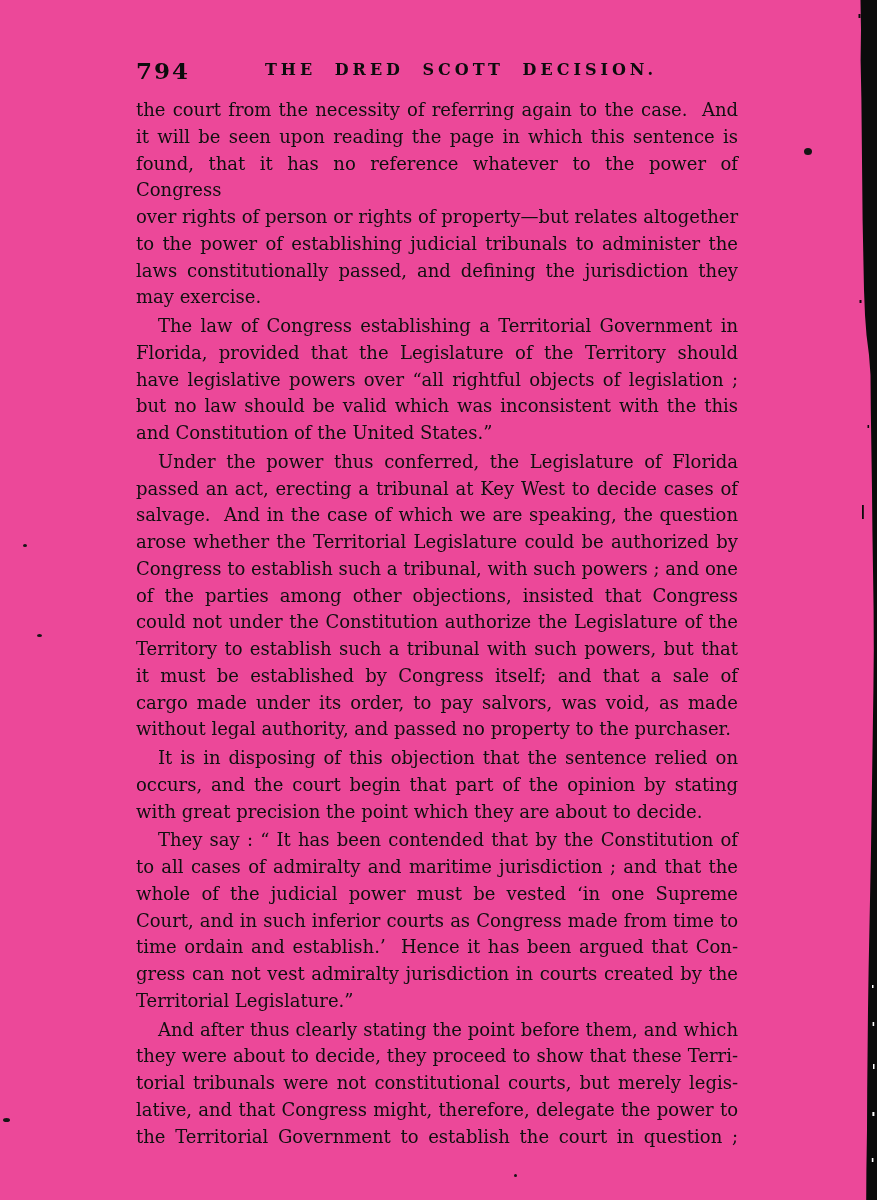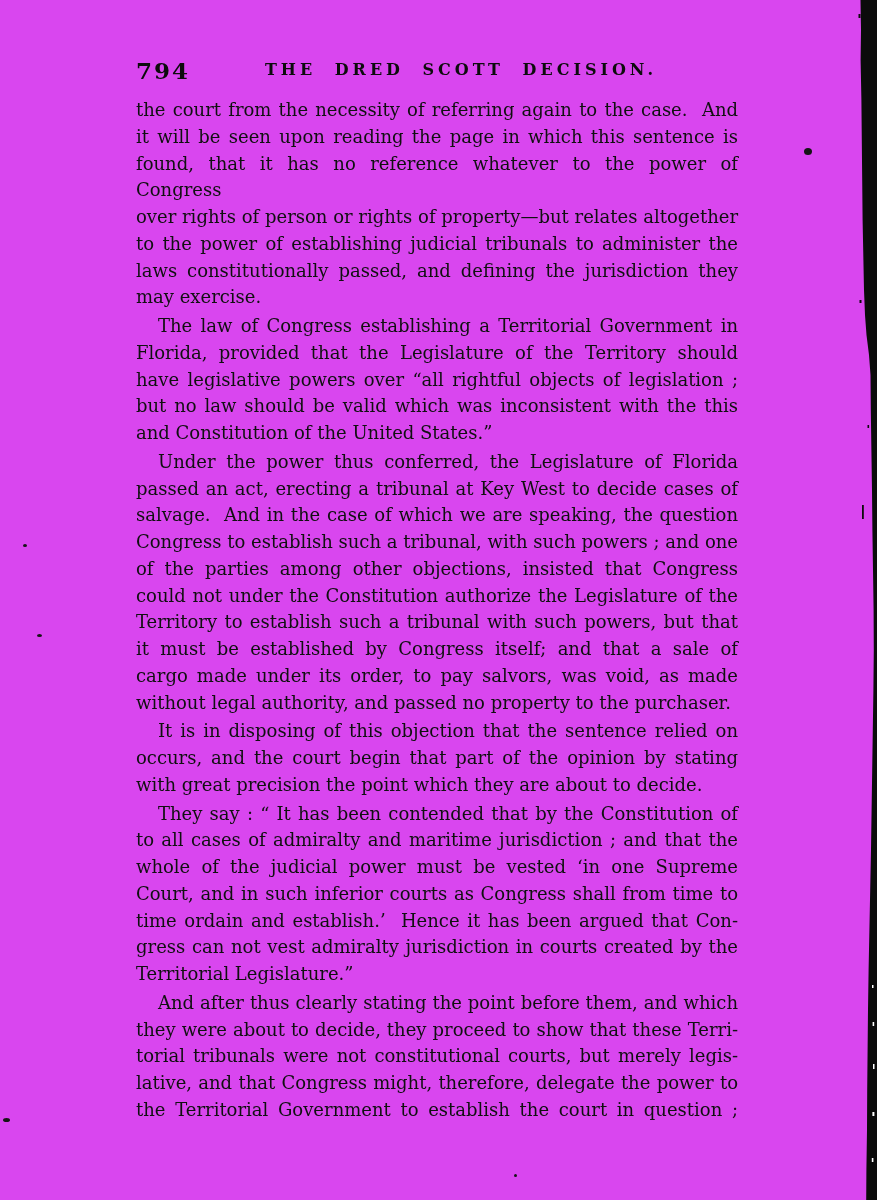--- a/index.html
+++ b/index.html
@@ -4,21 +4,21 @@
 <style>
   html, body {
     margin: 0;
     padding: 0;
     background: #ffffff;
   }
   .page-scan {
     position: relative;
     width: 877px;
     height: 1200px;
-    background: #d946ef;
+    background: #ec4899;
     overflow: hidden;
     font-family: "DejaVu Serif", "Liberation Serif", serif;
     color: #0d0d0d;
   }
   .running-head {
     position: absolute;
     top: 56px;
     left: 136px;
     width: 602px;
     height: 28px;
@@ -94,38 +94,39 @@
         <div class="line indent">The law of Congress establishing a Territorial Government in</div>
         <div class="line">Florida, provided that the Legislature of the Territory should</div>
         <div class="line">have legislative powers over “all rightful objects of legislation ;</div>
         <div class="line">but no law should be valid which was inconsistent with the this</div>
         <div class="line last">and Constitution of the United States.”</div>
       </div>
       <div class="paragraph">
         <div class="line indent">Under the power thus conferred, the Legislature of Florida</div>
         <div class="line">passed an act, erecting a tribunal at Key West to decide cases of</div>
         <div class="line">salvage.&nbsp; And in the case of which we are speaking, the question</div>
+        <div class="line">arose whether the Territorial Legislature could be authorized by</div>
         <div class="line">Congress to establish such a tribunal, with such powers ; and one</div>
         <div class="line">of the parties among other objections, insisted that Congress</div>
         <div class="line">could not under the Constitution authorize the Legislature of the</div>
         <div class="line">Territory to establish such a tribunal with such powers, but that</div>
         <div class="line">it must be established by Congress itself; and that a sale of</div>
         <div class="line">cargo made under its order, to pay salvors, was void, as made</div>
         <div class="line last">without legal authority, and passed no property to the purchaser.</div>
       </div>
       <div class="paragraph">
         <div class="line indent">It is in disposing of this objection that the sentence relied on</div>
         <div class="line">occurs, and the court begin that part of the opinion by stating</div>
         <div class="line last">with great precision the point which they are about to decide.</div>
       </div>
       <div class="paragraph">
         <div class="line indent">They say : “ It has been contended that by the Constitution of</div>
         <div class="line">to all cases of admiralty and maritime jurisdiction ; and that the</div>
         <div class="line">whole of the judicial power must be vested ‘in one Supreme</div>
-        <div class="line">Court, and in such inferior courts as Congress shall from time to</div>
+        <div class="line">Court, and in such inferior courts as Congress made from time to</div>
         <div class="line">time ordain and establish.’&nbsp; Hence it has been argued that Con-</div>
         <div class="line">gress can not vest admiralty jurisdiction in courts created by the</div>
         <div class="line last">Territorial Legislature.”</div>
       </div>
       <div class="paragraph">
         <div class="line indent">And after thus clearly stating the point before them, and which</div>
         <div class="line">they were about to decide, they proceed to show that these Terri-</div>
         <div class="line">torial tribunals were not constitutional courts, but merely legis-</div>
         <div class="line">lative, and that Congress might, therefore, delegate the power to</div>
         <div class="line">the Territorial Government to establish the court in question ;</div>

